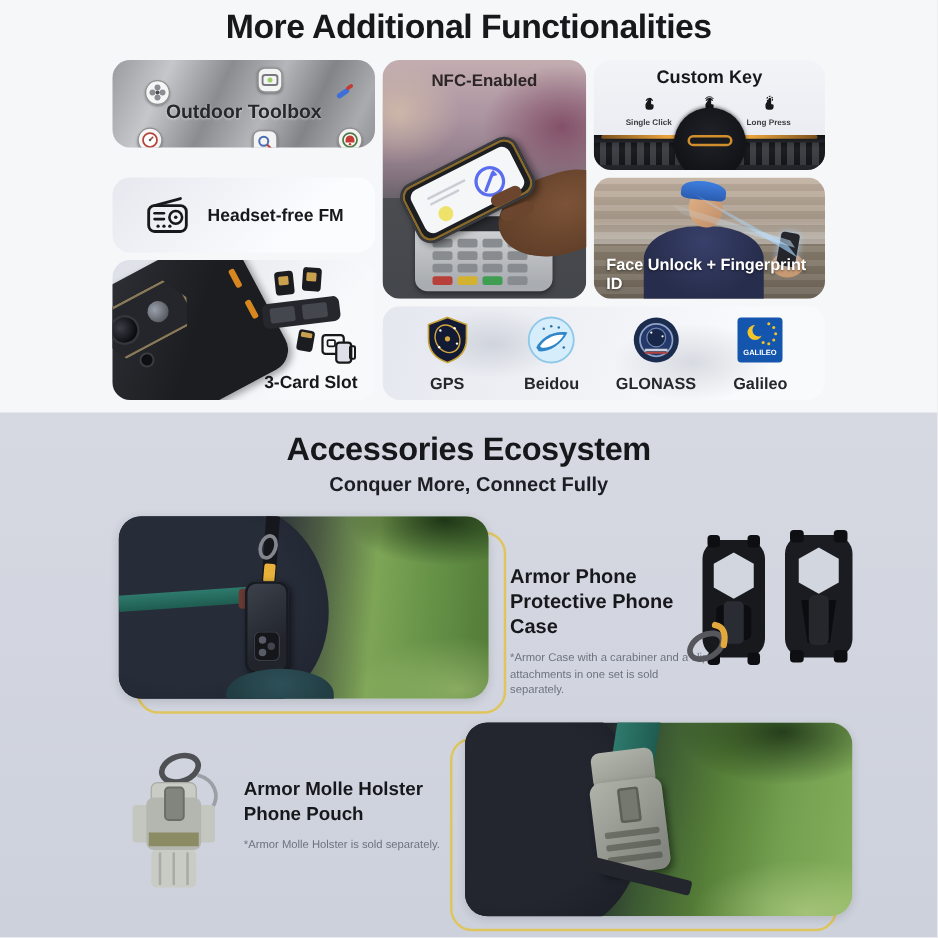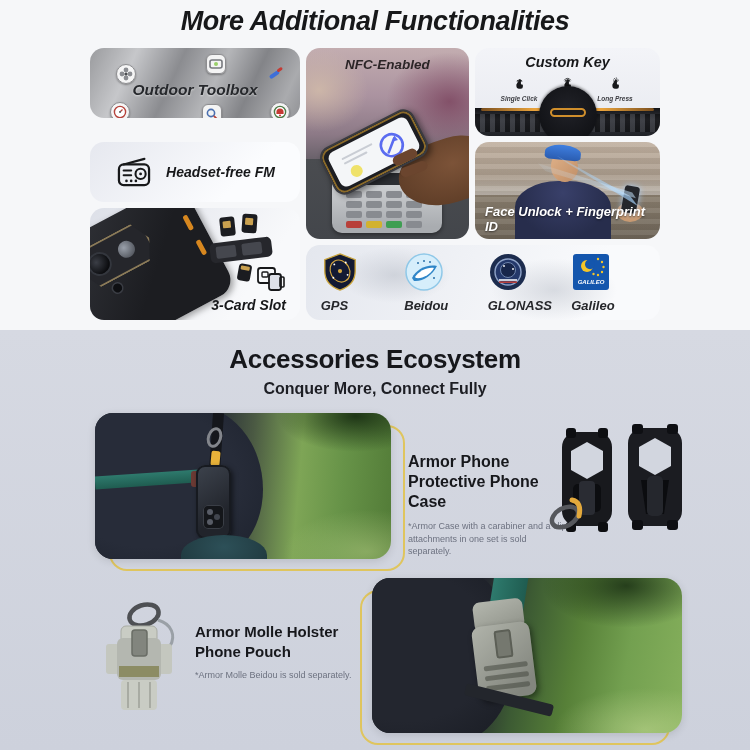--- a/index.html
+++ b/index.html
@@ -3,21 +3,21 @@
 <meta charset="utf-8">
 <style>
   html,body{margin:0;padding:0;background:#e8e8ec;}
   *{box-sizing:border-box;}
   body{font-family:"Liberation Sans","DejaVu Sans",sans-serif;}
   #page{position:relative;width:750px;height:750px;margin:0 auto;overflow:hidden;background:#f6f7f9;}
   .abs{position:absolute;}
   .card{position:absolute;border-radius:14px;overflow:hidden;}
 
   
-  #sec-top{left:0;top:0;width:750px;height:330px;background:#f6f7f9;font-style:italic;}
+  #sec-top{left:0;top:0;width:750px;height:330px;background:#f6f7f9;}
   .h1{left:0;top:6px;width:750px;text-align:center;font-size:27px;font-weight:bold;color:#17181a;letter-spacing:-0.4px;}
 
   
   #card-toolbox{left:90px;top:48px;width:210px;height:70px;
     background:linear-gradient(115deg,#9a9b9e 0%,#c6c7ca 20%,#8b8c90 40%,#b5b6b9 58%,#838488 74%,#aaabae 90%,#919296 100%);}
   #card-toolbox .lbl{position:absolute;left:0;right:0;top:33px;text-align:center;font-size:15.5px;font-weight:bold;color:#26282c;text-shadow:0 1px 2px rgba(255,255,255,.55);}
   .chip{position:absolute;width:20px;height:20px;border-radius:6px;background:rgba(250,250,250,.92);border:1px solid #8d8d90;box-shadow:0 1px 2px rgba(0,0,0,.35);display:flex;align-items:center;justify-content:center;}
   .chip.round{border-radius:50%;}
   .chip svg{display:block;}
 
@@ -78,21 +78,21 @@
   #face-beam2{position:absolute;left:0;top:0;right:0;bottom:0;background:linear-gradient(255deg,rgba(200,230,255,.75) 0%,rgba(200,230,255,0) 70%);clip-path:polygon(85% 52%,87% 58%,38% 30%,34% 22%);}
   #card-face .lbl{position:absolute;left:10px;bottom:5px;font-size:13px;font-weight:bold;color:#ffffff;text-shadow:0 1px 2px rgba(0,0,0,.55);}
 
   
   #card-gnss{left:306px;top:245px;width:354px;height:75px;
     background:
       radial-gradient(ellipse 80px 40px at 25% 40%, rgba(185,190,200,.55), transparent 70%),
       radial-gradient(ellipse 90px 45px at 70% 60%, rgba(185,190,200,.5), transparent 70%),
       linear-gradient(110deg,#e4e7ee 0%,#f9fafc 80%);
     display:flex;align-items:center;justify-content:space-around;padding:0 10px;}
-  .gnss-item{display:flex;flex-direction:column;width:74px;}
+  .gnss-item{display:flex;flex-direction:column;align-items:center;width:74px;}
   .gnss-item .lbl{margin-top:2px;font-size:13px;font-weight:bold;color:#26272b;}
 
   
   #sec-bottom{left:0;top:330px;width:750px;height:420px;background:linear-gradient(180deg,#d6d9e2 0%,#cdd1dc 100%);}
   .h2{left:0;top:344px;width:750px;text-align:center;font-size:26px;font-weight:bold;color:#16171b;letter-spacing:-0.3px;}
   .h3{left:0;top:380px;width:750px;text-align:center;font-size:16px;font-weight:bold;color:#1d1e24;}
   .yellow-outline{position:absolute;border:2px solid #dfc55e;border-radius:18px;background:transparent;}
   .photo{position:absolute;border-radius:18px;overflow:hidden;box-shadow:0 2px 8px rgba(0,0,0,.12);}
 
   
@@ -463,21 +463,21 @@
       <rect x="27" y="66" width="40" height="11" fill="#8c8c64"></rect>
       <rect x="29" y="80" width="36" height="30" rx="4" fill="#c9ccc4"></rect>
       <line x1="36" y1="82" x2="36" y2="108" stroke="#a8aba3" stroke-width="2"></line>
       <line x1="47" y1="82" x2="47" y2="108" stroke="#a8aba3" stroke-width="2"></line>
       <line x1="58" y1="82" x2="58" y2="108" stroke="#a8aba3" stroke-width="2"></line>
     </svg>
   </div>
   <div class="abs" id="acc2-text">
     <div class="acc-h2">Armor Molle Holster</div>
     <div class="acc-h2">Phone Pouch</div>
-    <div class="acc-note">*Armor Molle Beidou is sold separately.</div>
+    <div class="acc-note">*Armor Molle Holster is sold separately.</div>
   </div>
   <div class="yellow-outline" style="left:360px;top:590px;width:310px;height:155px;"></div>
   <div id="ph2" class="photo">
     <div id="ph2-fig"></div>
     <div id="ph2-strap"></div>
     <div id="ph2-pouch">
       <div id="ph2-flap"></div>
       <div id="ph2-body">
         <div id="ph2-clipm"></div>
         <div class="molle" style="top:40px;"></div>

